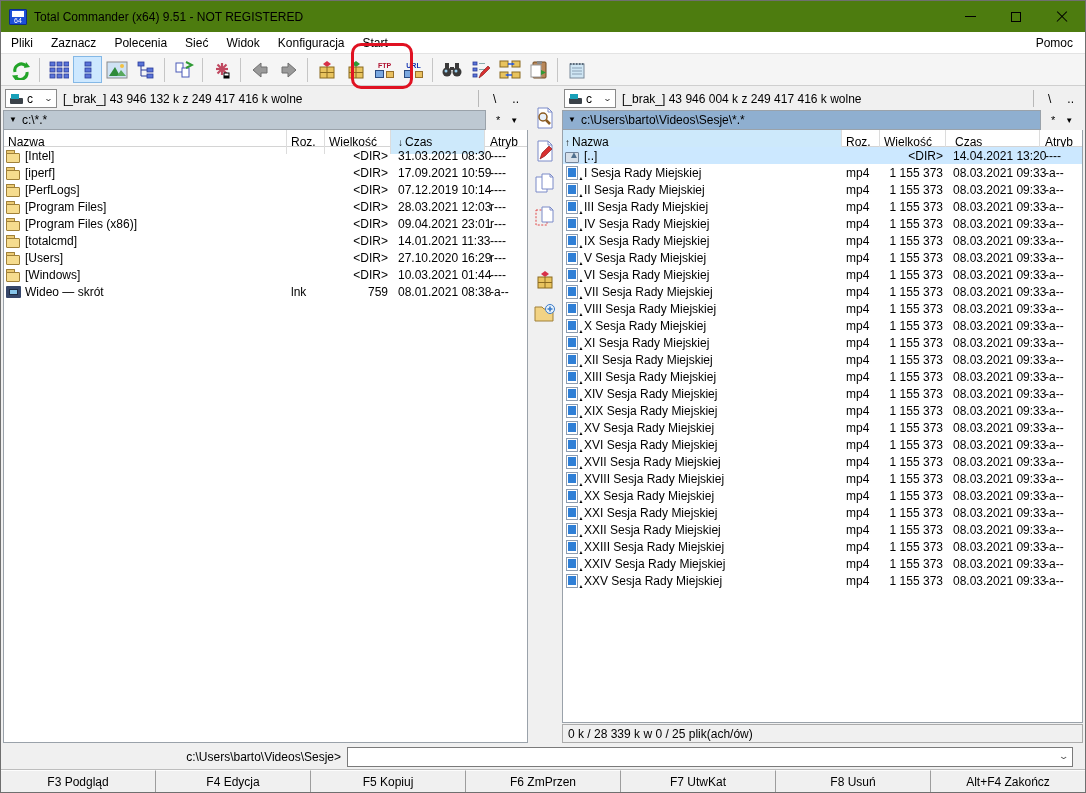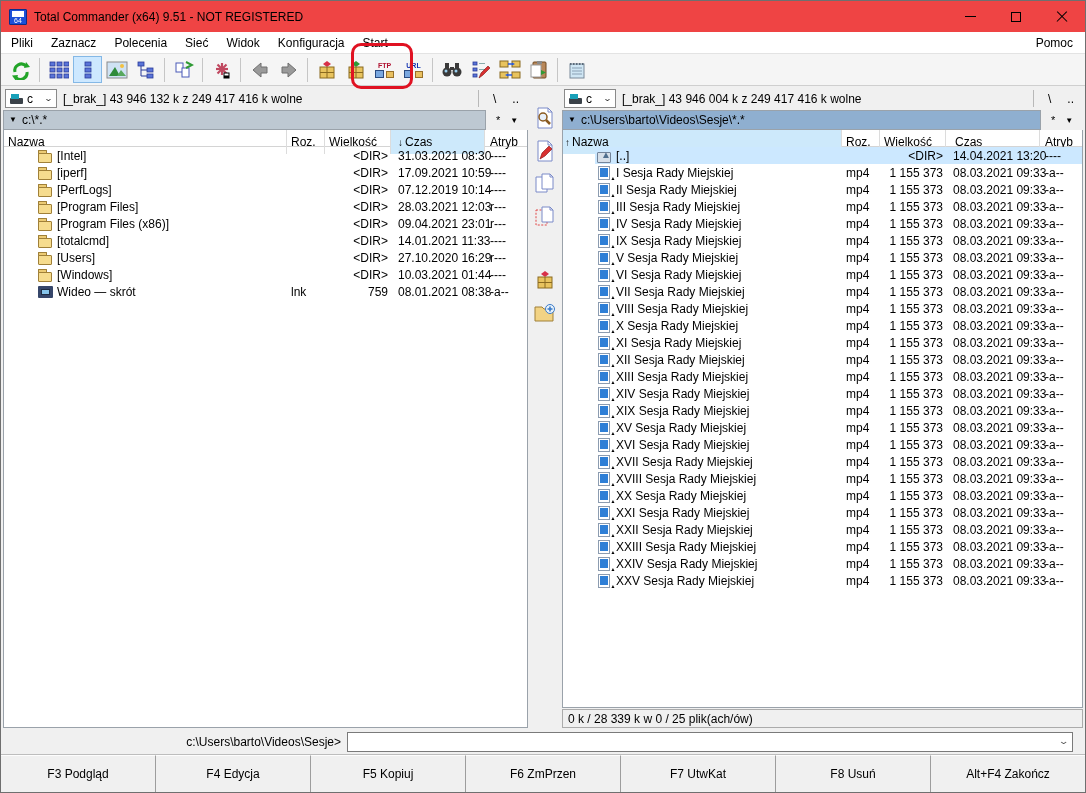--- a/index.html
+++ b/index.html
@@ -9,21 +9,21 @@
     font-family:"Liberation Sans", sans-serif;
     font-size:12px; color:#000; background:#888;
   }
   .window {
     width:1086px; height:793px;
     background:#f0f0f0; border:1px solid #6f6f6f;
     display:flex; flex-direction:column; position:relative; overflow:hidden;
   }
 
   
-  .titlebar { height:31px; background:#ef4444; display:flex; align-items:center; padding-left:8px; flex:none; }
+  .titlebar { height:31px; background:#4d7c0f; display:flex; align-items:center; padding-left:8px; flex:none; }
   .app-icon { width:18px; height:16px; position:relative; flex:none; }
   .app-icon .disk { position:absolute; inset:0; background:#1d4fd7; border:1px solid #0b2c8a; border-radius:1px; }
   .app-icon .label { position:absolute; left:3px; top:2px; right:3px; height:6px; background:#fff; }
   .app-icon .num { position:absolute; left:0; right:0; bottom:1px; color:#fff; font-size:7px; text-align:center; line-height:7px; }
   .title-text { margin-left:7px; }
   .win-controls { margin-left:auto; display:flex; height:100%; }
   .win-btn { width:46px; height:100%; display:flex; align-items:center; justify-content:center; }
   .glyph-min { width:11px; height:1px; background:#000; }
   .glyph-max { width:10px; height:10px; border:1px solid #000; }
   .glyph-close { position:relative; width:12px; height:12px; }
@@ -79,21 +79,21 @@
   .path-text { white-space:nowrap; overflow:hidden; }
   .path-extra { width:42px; display:flex; align-items:center; justify-content:space-evenly; flex:none; }
   .star-glyph { font-size:11px; }
   .down-tri { font-size:8px; }
 
   .list-wrap { flex:1; display:flex; flex-direction:column; border:1px solid #9aa2aa; border-top:none; background:#fff; overflow:hidden; min-height:0; }
   .list-header { height:17px; display:flex; flex:none; border-bottom:1px solid #d4d4d4; background:#fff; }
   .hcell { display:flex; align-items:center; border-right:1px solid #dcdcdc; padding:12px 4px; white-space:nowrap; overflow:hidden; }
   .hcell.sorted { background:#cde9fb; }
   .hcell .arrow { margin-right:2px; font-size:10px; }
-  .file-list { flex:1; overflow:hidden;margin-left:32px; }
+  .file-list { flex:1; overflow:hidden; }
   .file-row { height:17px; display:flex; align-items:center; white-space:nowrap; }
   .file-row.selected { background:#cce8ff; }
   .col-name { flex:1; display:flex; align-items:center; padding-left:2px; min-width:0; overflow:hidden; }
   .col-ext  { width:38px; flex:none; padding-left:4px; }
   .col-size { width:66px; flex:none; text-align:right; padding-right:3px; }
   .col-date { width:94px; flex:none; padding-left:7px; }
   .col-attr { width:42px; flex:none; padding-left:5px; }
 
   .panel-status { height:19px; margin-top:1px; border:1px solid #ababab; background:#f0f0f0;
                   display:flex; align-items:center; padding:0 5px; flex:none; white-space:nowrap; overflow:hidden; }
@@ -118,21 +118,21 @@
   .mid-gap { height:30px; }
 
   
   .cmd-row { height:24px; display:flex; align-items:center; padding:2px 12px 2px 0; flex:none; }
   .cmd-label { width:346px; text-align:right; padding-right:6px; flex:none; white-space:nowrap; }
   .cmd-input-wrap { flex:1; height:20px; position:relative; }
   .cmd-input { width:100%; height:100%; border:1px solid #7a7a7a; background:#fff; font-family:"Liberation Sans",sans-serif; font-size:12px; padding:0 18px 0 4px; }
   .cmd-chevron { position:absolute; right:5px; top:4px; font-size:9px; color:#555; transform:scaleX(1.5); }
 
   
-  .fkey-row { height:38px; display:flex; border-top:1px solid #bdbdbd; background:#f0f0f0; flex:none; }
+  .fkey-row { height:23px; display:flex; border-top:1px solid #bdbdbd; background:#f0f0f0; flex:none; }
   .fkey { flex:1; display:flex; align-items:center; justify-content:center; border-right:1px solid #9d9d9d; border-top:1px solid #fdfdfd; white-space:nowrap; }
   .fkey:last-child { border-right:none; }
 </style>
 </head>
 <body>
 
 <div class="window">
 
   <div class="titlebar">
     <span class="app-icon">

